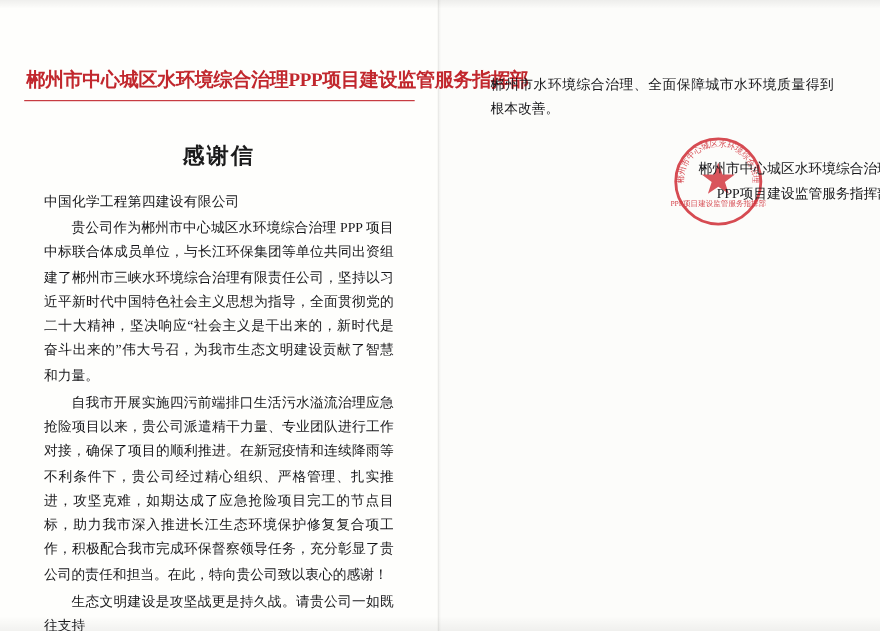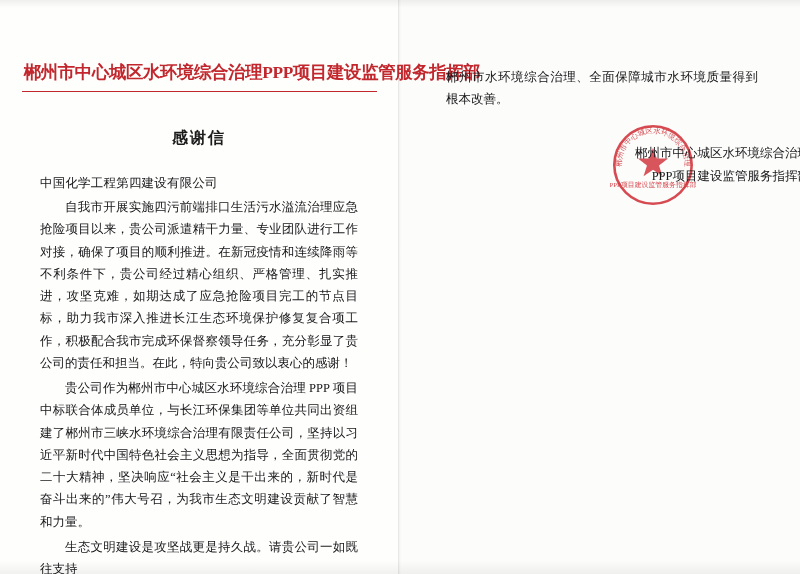--- a/index.html
+++ b/index.html
@@ -80,21 +80,21 @@
     height: 1.6px;
     background: #c1272d;
     width: 100%;
   }
   .doc-title {
     position: absolute;
     left: 0;
     top: 128px;
     width: 398px;
     text-align: center;
-    font-size: 16px;
+    font-size: 20px;
     font-weight: bold;
     color: #1b1b1b;
     letter-spacing: 2px;
   }
   .salutation {
     position: absolute;
     left: 40px;
     top: 175px;
     font-size: 12.5px;
     color: #17171a;
@@ -178,22 +178,22 @@
     <div class="letterhead">
       <div class="letterhead-title">郴州市中心城区水环境综合治理PPP项目建设监管服务指挥部</div>
       <div class="letterhead-rule"></div>
     </div>
 
     <div class="doc-title">感谢信</div>
 
     <div class="salutation">中国化学工程第四建设有限公司</div>
 
     <div class="body-left">
+      <p>贵公司作为郴州市中心城区水环境综合治理 PPP 项目中标联合体成员单位，与长江环保集团等单位共同出资组建了郴州市三峡水环境综合治理有限责任公司，坚持以习近平新时代中国特色社会主义思想为指导，全面贯彻党的二十大精神，坚决响应“社会主义是干出来的，新时代是奋斗出来的”伟大号召，为我市生态文明建设贡献了智慧和力量。</p>
       <p>自我市开展实施四污前端排口生活污水溢流治理应急抢险项目以来，贵公司派遣精干力量、专业团队进行工作对接，确保了项目的顺利推进。在新冠疫情和连续降雨等不利条件下，贵公司经过精心组织、严格管理、扎实推进，攻坚克难，如期达成了应急抢险项目完工的节点目标，助力我市深入推进长江生态环境保护修复复合项工作，积极配合我市完成环保督察领导任务，充分彰显了贵公司的责任和担当。在此，特向贵公司致以衷心的感谢！</p>
-      <p>贵公司作为郴州市中心城区水环境综合治理 PPP 项目中标联合体成员单位，与长江环保集团等单位共同出资组建了郴州市三峡水环境综合治理有限责任公司，坚持以习近平新时代中国特色社会主义思想为指导，全面贯彻党的二十大精神，坚决响应“社会主义是干出来的，新时代是奋斗出来的”伟大号召，为我市生态文明建设贡献了智慧和力量。</p>
       <p>生态文明建设是攻坚战更是持久战。请贵公司一如既往支持</p>
     </div>
   </div>
 
   <div class="right-col">
 
     <div class="body-right">
       <p>郴州市水环境综合治理、全面保障城市水环境质量得到根本改善。</p>
     </div>
 

